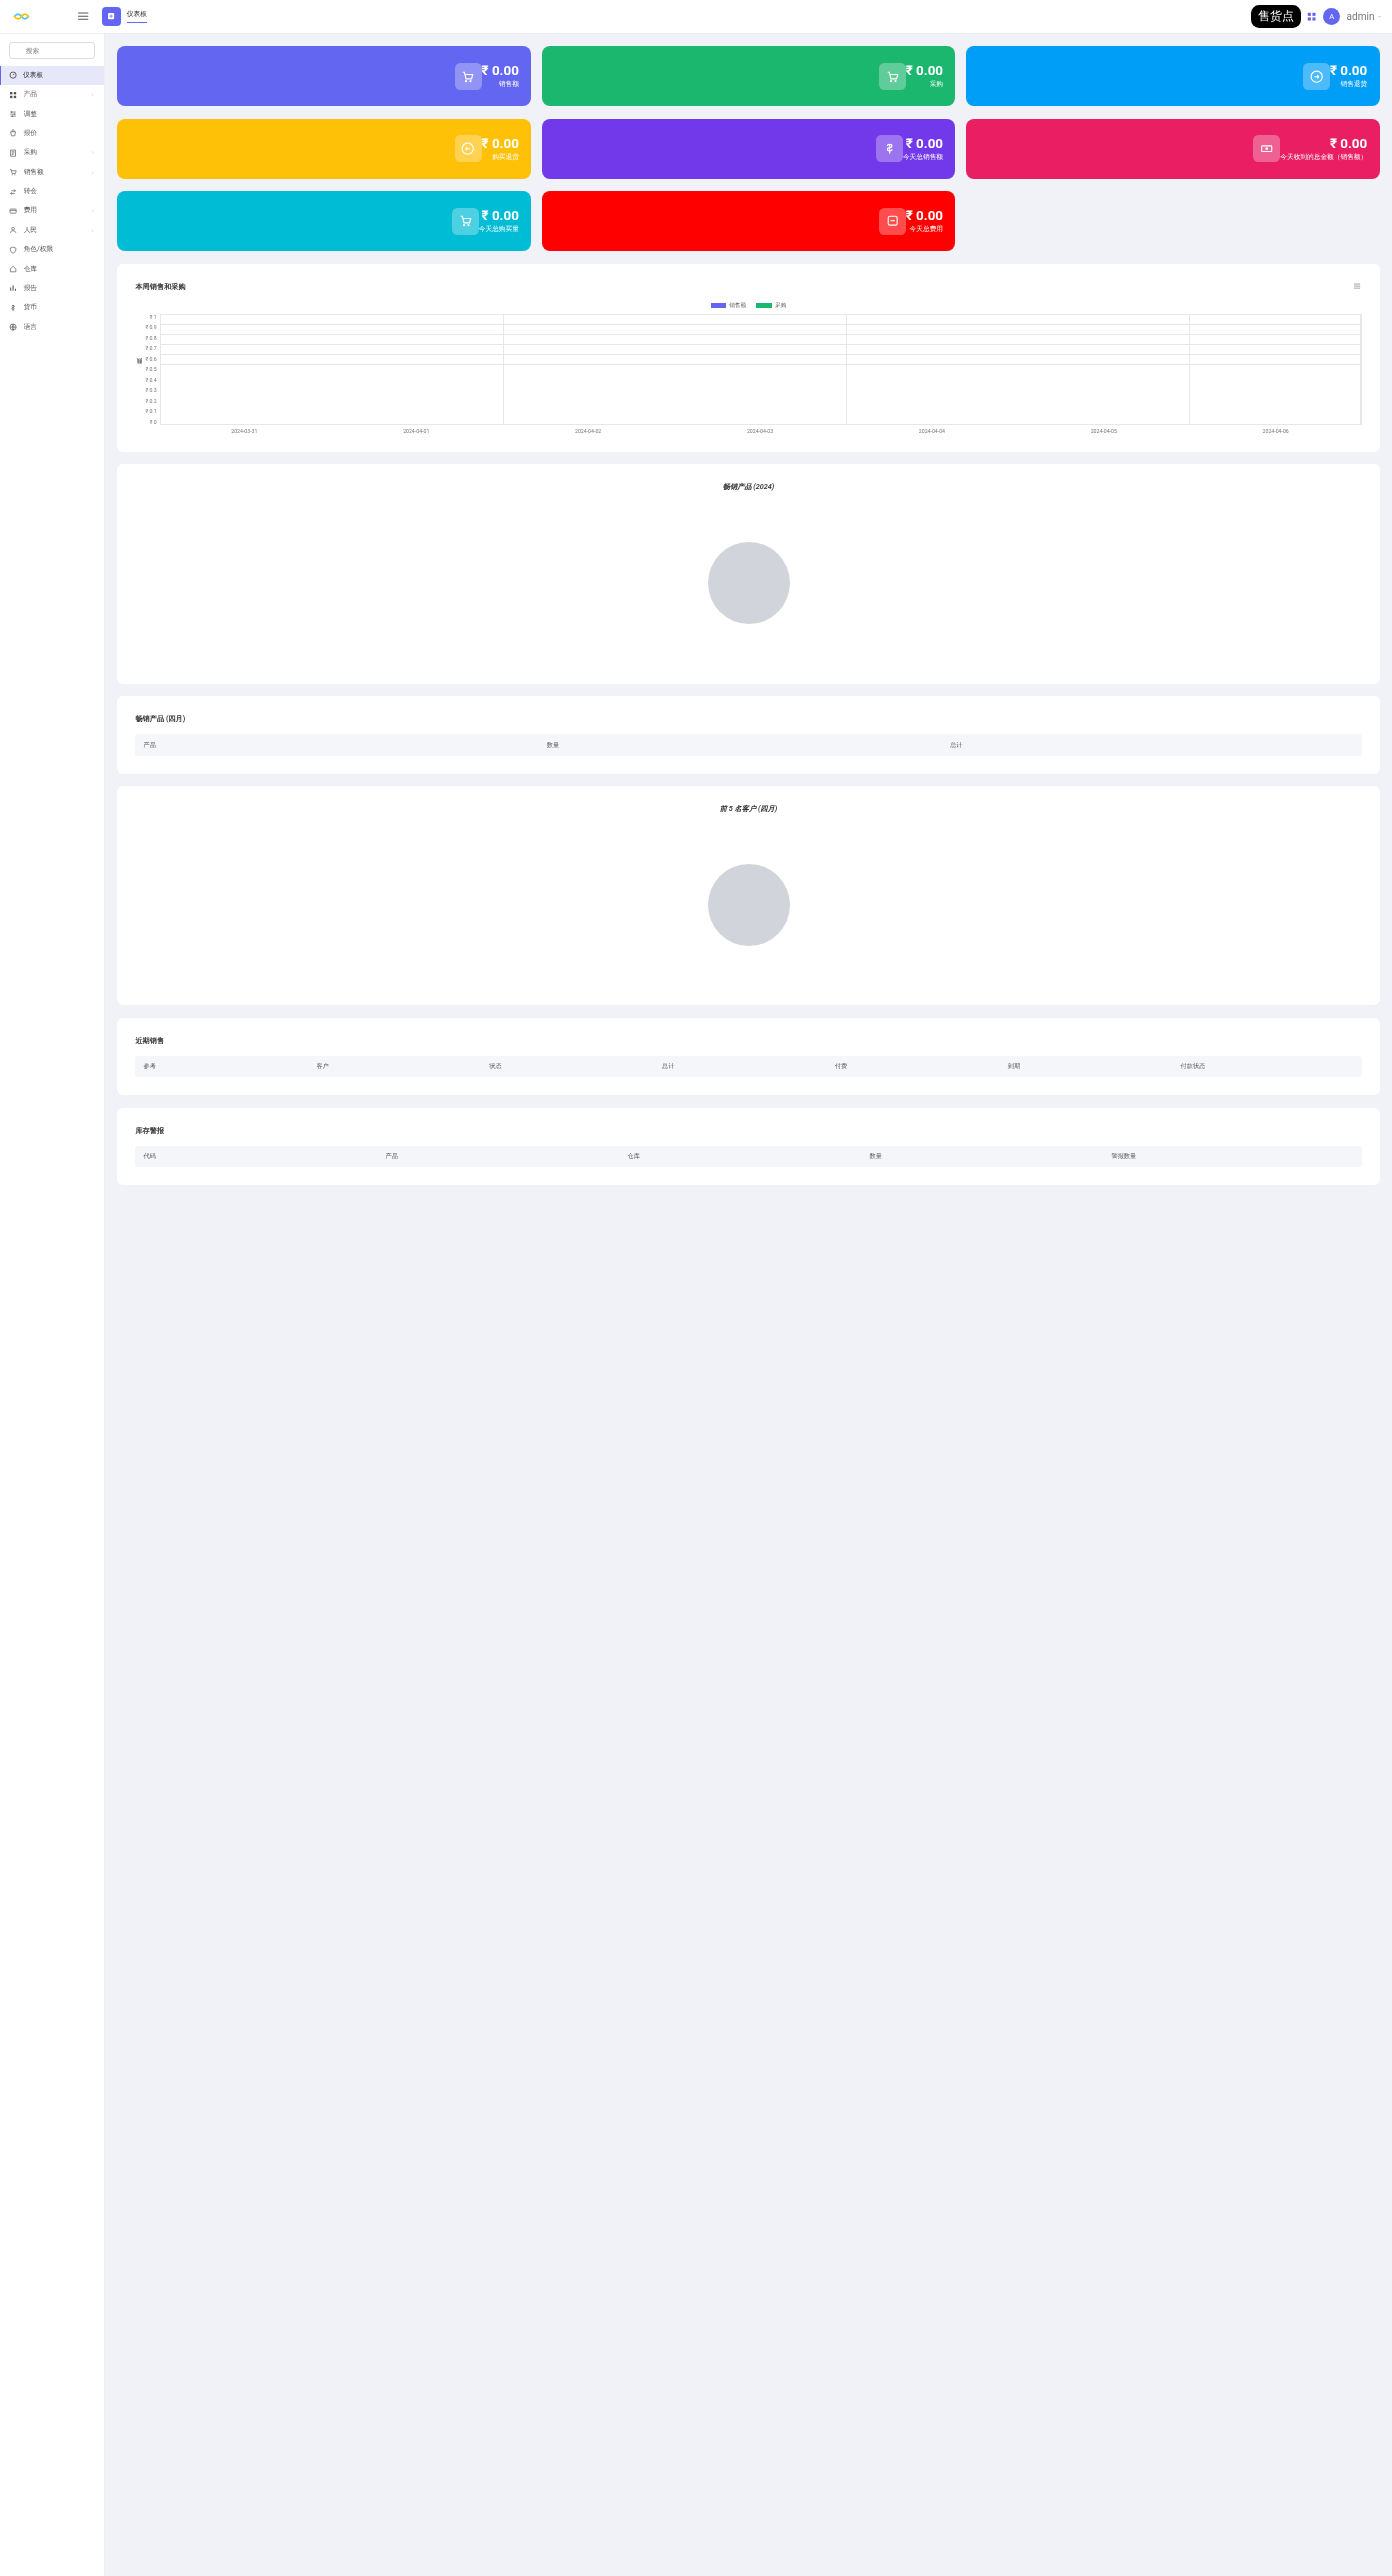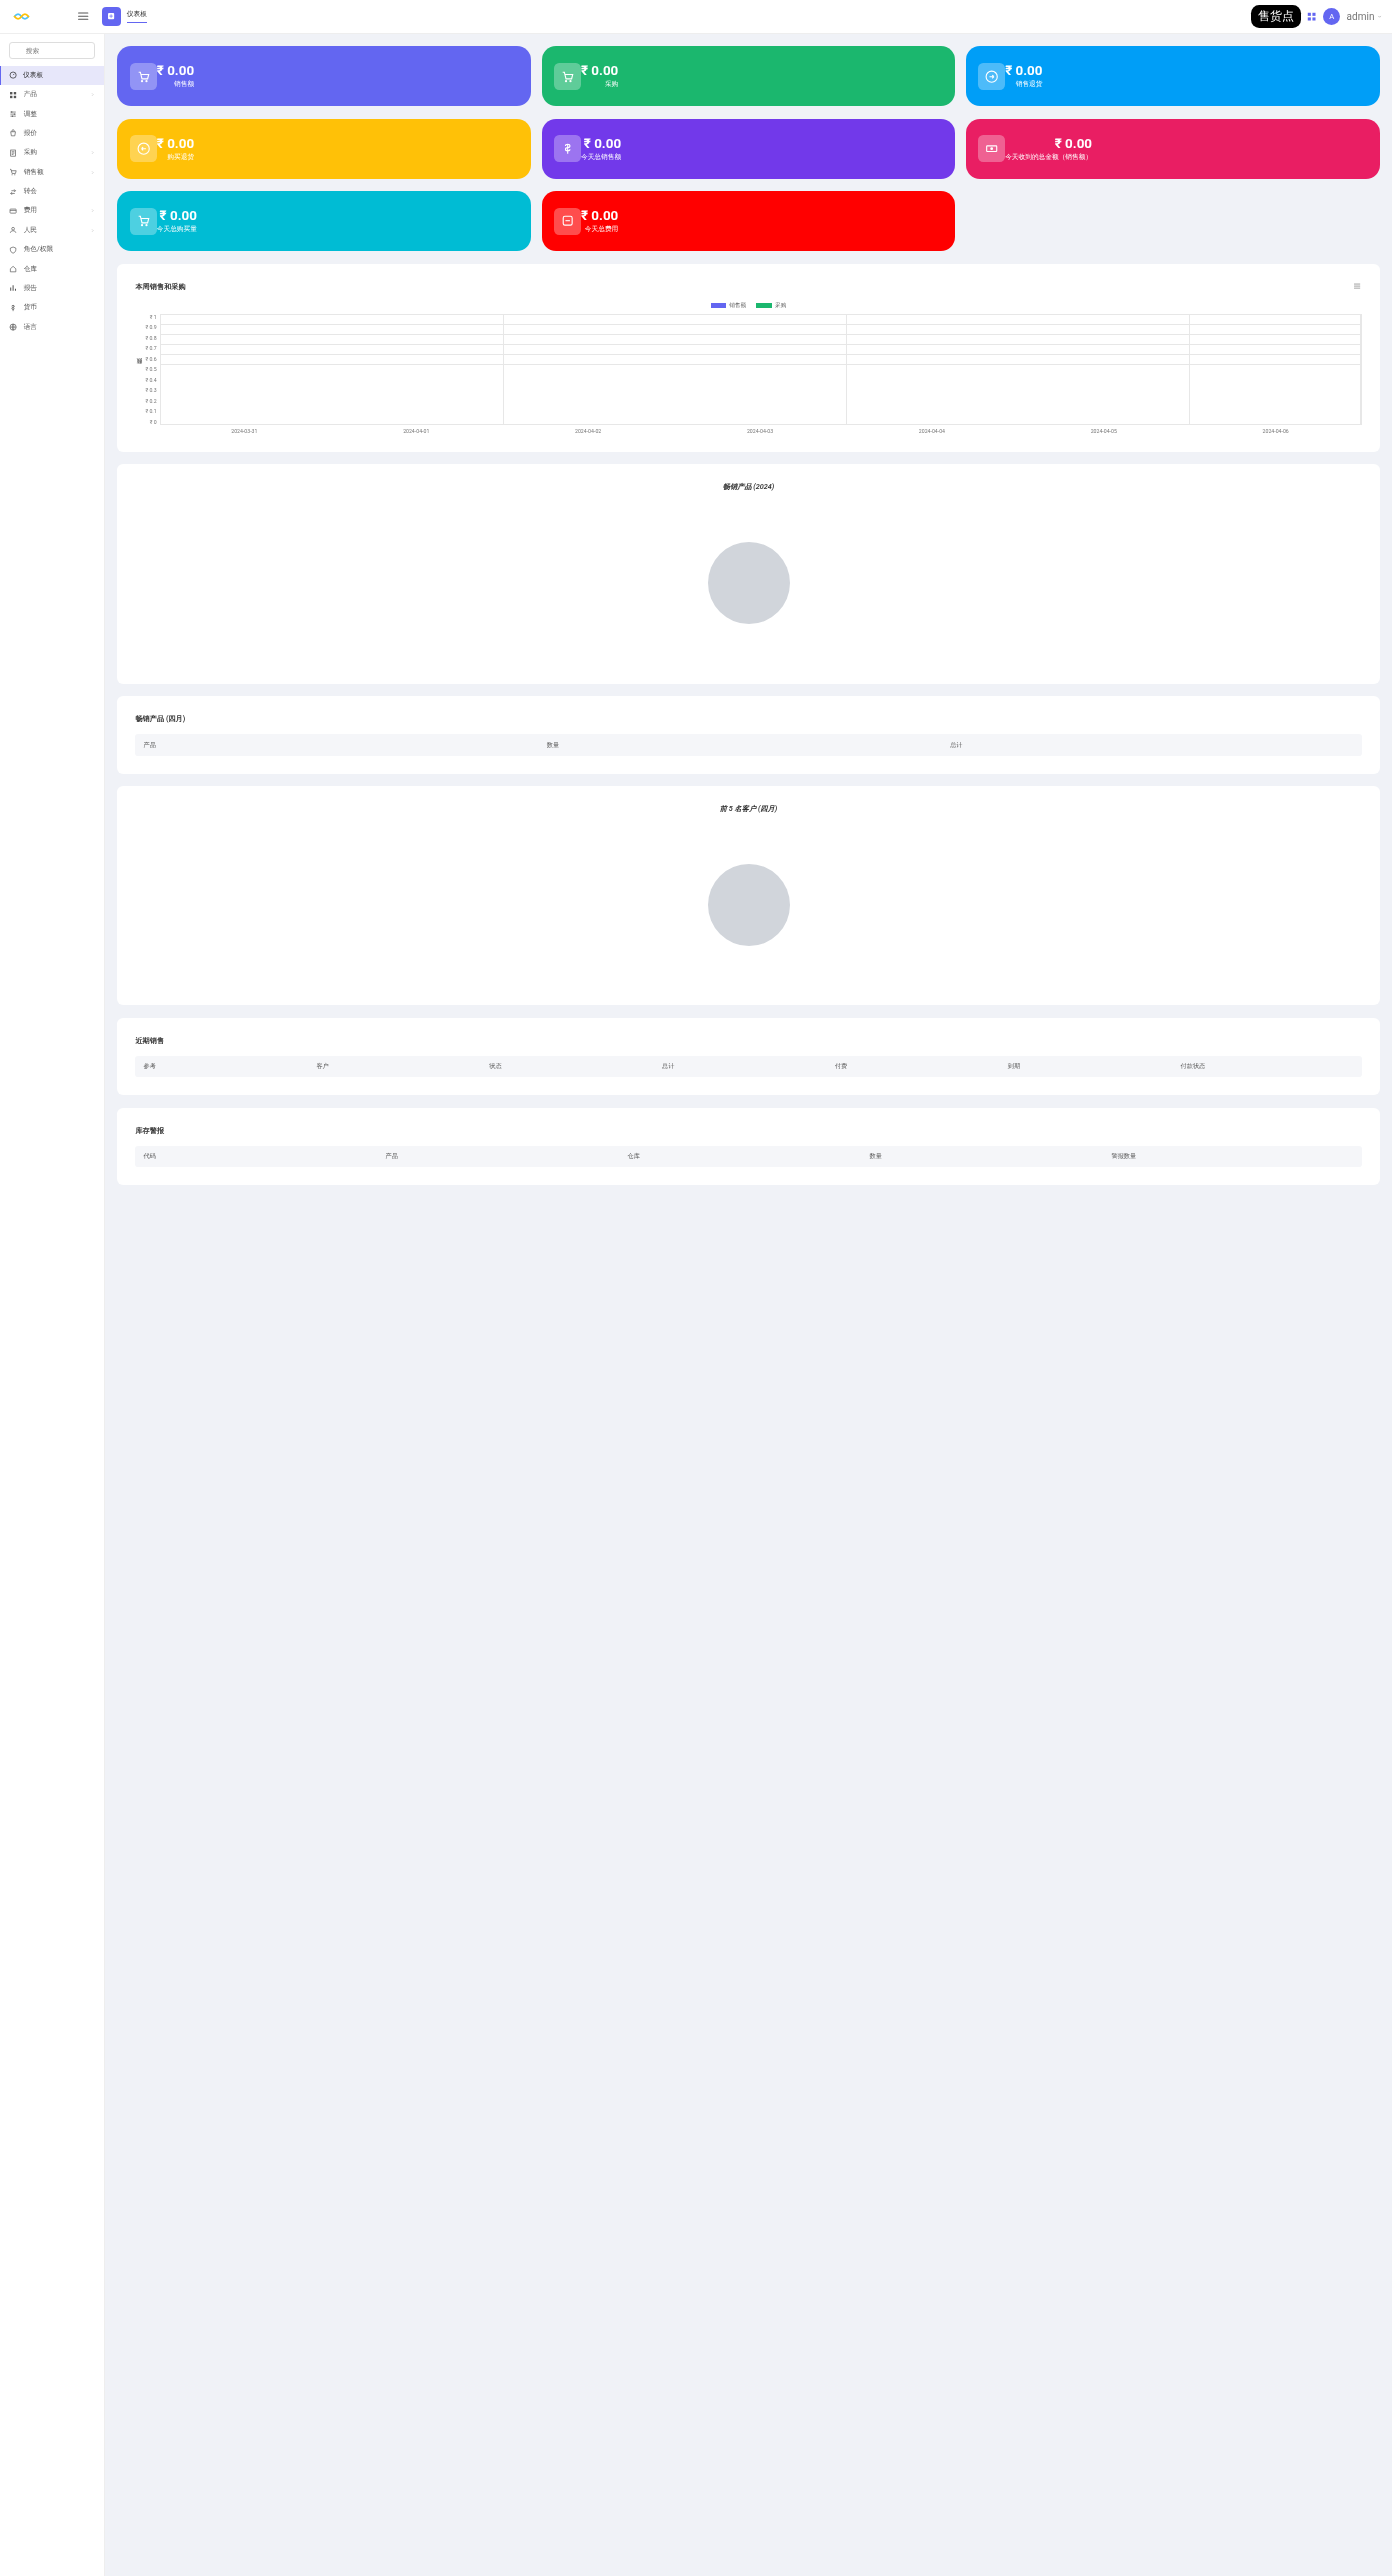--- a/index.html
+++ b/index.html
@@ -34,21 +34,21 @@
     .nav-item.active { background: #e7e7fa; color: #222; border-left: 1.5px solid #6366f1; padding-left: 7.7px; }
     .nav-item .nicon { width: 8.2px; height: 8.2px; margin-right: 6.2px; flex-shrink: 0; }
     .nav-item .label { flex: 1; }
     .nav-item .chev { width: 5.2px; height: 5.2px; color: #aaa; }
     
     
     .main { flex: 1; padding: 12.4px; }
     
     
     .stats-grid { display: grid; grid-template-columns: repeat(3, 1fr); gap: 10.3px; margin-bottom: 12.4px; }
-    .stat-card { border-radius: 14px; padding: 11.3px 12.4px; color: #fff; display: flex; align-items: center; justify-content: flex-start; min-height: 60px; }
+    .stat-card { border-radius: 8px; padding: 11.3px 12.4px; color: #fff; display: flex; align-items: center; justify-content: flex-end; min-height: 60px; }
     .stat-icon-box { width: 27px; height: 27px; border-radius: 5.2px; background: rgba(255,255,255,0.3); display: flex; align-items: center; justify-content: center; }
     .stat-icon-box svg { width: 13.4px; height: 13.4px; fill: #fff; }
     .stat-text { text-align: right; }
     .stat-value { font-size: 13.4px; font-weight: 700; }
     .stat-label { font-size: 6.7px; margin-top: 2.1px; }
     .c-indigo { background: #6366f1; }
     .c-green { background: #1bb76e; }
     .c-blue { background: #009ef7; }
     .c-yellow { background: #ffc107; }
     .c-purple { background: #7239ea; }

